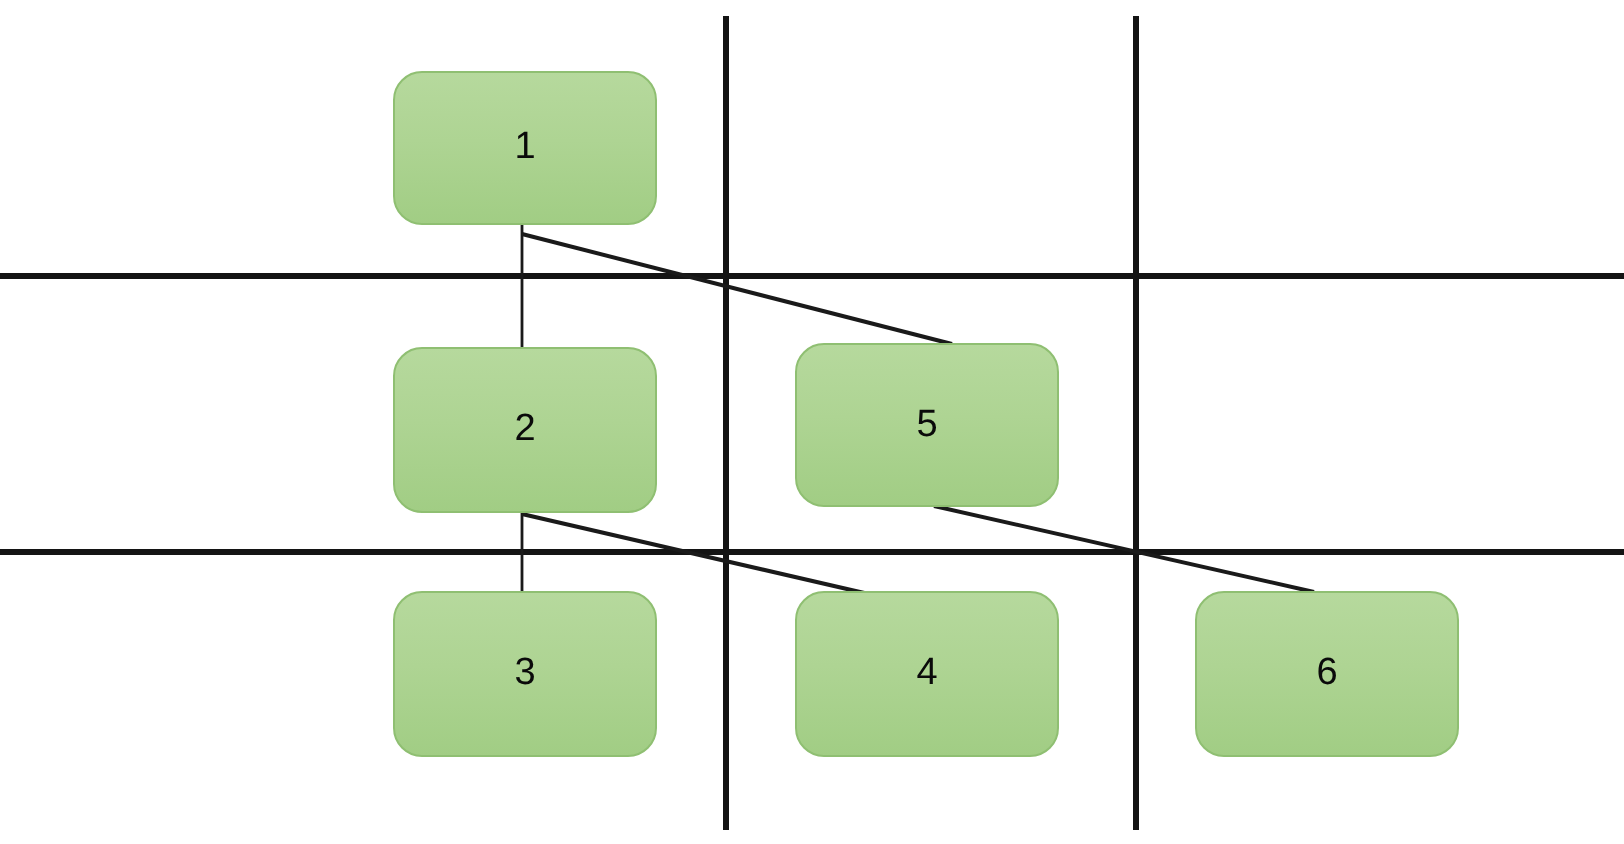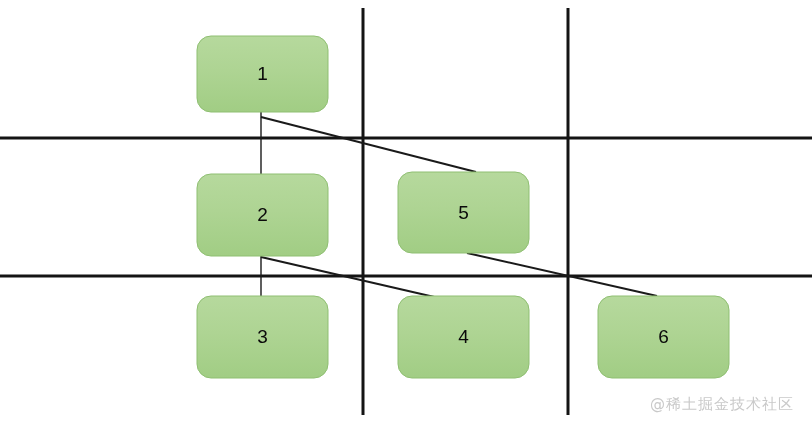--- a/index.html
+++ b/index.html
@@ -84,15 +84,14 @@
 
   <div id="labels-layer">
       <div class="node-label" style="left: 197px; top: 36px; width: 131px; height: 76px; color: rgb(10, 10, 10);">1</div>
       <div class="node-label" style="left: 197px; top: 174px; width: 131px; height: 82px; color: rgb(10, 10, 10);">2</div>
       <div class="node-label" style="left: 197px; top: 296px; width: 131px; height: 82px; color: rgb(10, 10, 10);">3</div>
       <div class="node-label" style="left: 398px; top: 296px; width: 131px; height: 82px; color: rgb(10, 10, 10);">4</div>
       <div class="node-label" style="left: 398px; top: 172px; width: 131px; height: 81px; color: rgb(10, 10, 10);">5</div>
       <div class="node-label" style="left: 598px; top: 296px; width: 131px; height: 82px; color: rgb(10, 10, 10);">6</div>
     </div>
 
-  <div class="watermark">@稀土掘金技术社区</div>
 
 </div>
 
 </body></html>

